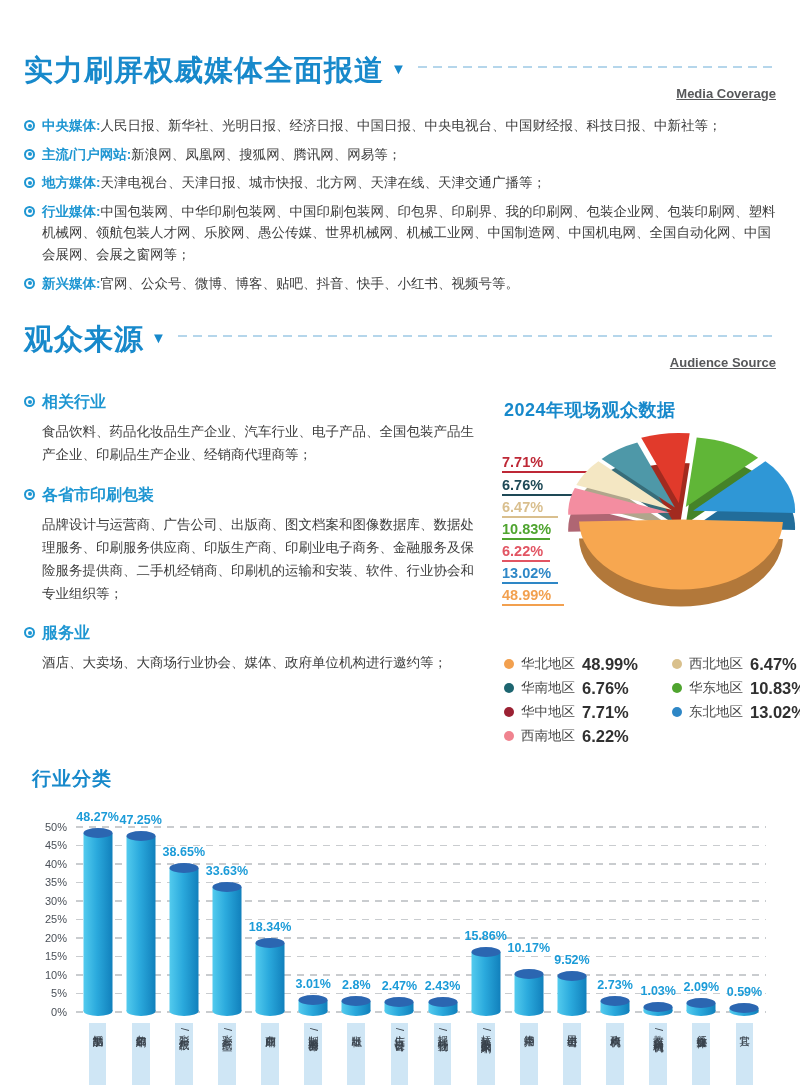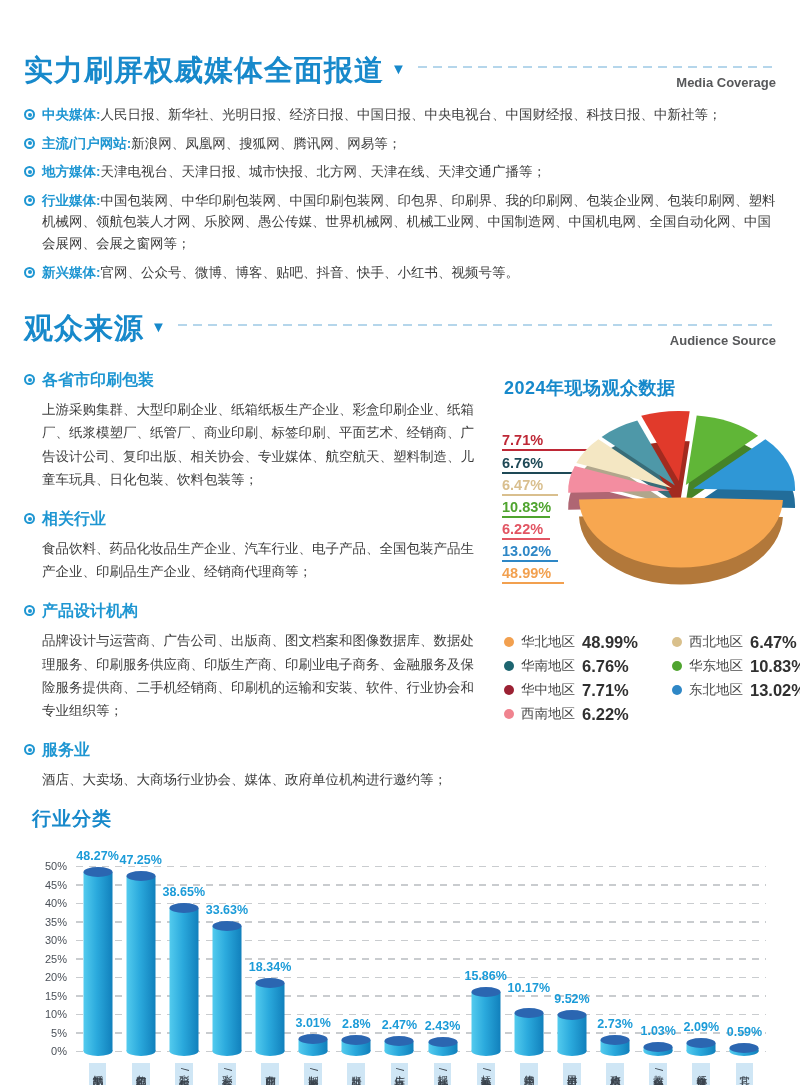--- a/index.html
+++ b/index.html
@@ -7,21 +7,21 @@
        font-family:"Liberation Sans","DejaVu Sans",sans-serif;}
   .page{position:relative;width:800px;height:1085px;background:#fff;}
 
   
   .section{padding:0 24px;}
   .sec-head{display:flex;align-items:flex-start;}
   .sec-title{font-size:29px;font-weight:bold;color:#1789CB;margin:0;line-height:1.15;white-space:nowrap;letter-spacing:1px;}
   .tri{color:#1789CB;font-size:15px;margin:6px 0 0 7px;}
   .head-right{flex:1;margin-left:12px;padding-top:12px;}
   .dash-rule{height:2px;background-image:repeating-linear-gradient(90deg,#B5D6EB 0 9px,transparent 9px 15px);}
-  .sub-en{text-align:right;color:#57585A;font-weight:bold;font-size:13px;margin-top:7px;}
+  .sub-en{text-align:right;color:#57585A;font-weight:bold;font-size:13px;margin-top:18px;text-decoration:underline;}
 
   
   .bullet{position:absolute;left:0;top:5px;width:7px;height:7px;border:2px solid #1E96D2;border-radius:50%;}
   .bullet:after{content:"";position:absolute;left:1.5px;top:1.5px;width:4px;height:4px;background:#1E96D2;border-radius:50%;}
 
   
   .media-list{margin-top:14px;}
   .m-item{position:relative;padding-left:18px;font-size:13.5px;line-height:1.6;margin:7px 0;color:#3D3D3D;}
   .m-label{color:#1E96D2;font-weight:bold;}
 
@@ -92,29 +92,25 @@
       <h1 class="sec-title">观众来源</h1>
       <span class="tri">▼</span>
       <div class="head-right">
         <div class="dash-rule"></div>
         <div class="sub-en">Audience Source</div>
       </div>
     </div>
     <div class="aud-cols">
       <div class="aud-left">
           <div class="group">
-            <h3><span class="bullet"></span><span>各省市印刷包装</span></h3>
-            <p>上游采购集群、大型印刷企业、纸箱纸板生产企业、彩盒印刷企业、纸箱厂、纸浆模塑厂、纸管厂、商业印刷、标签印刷、平面艺术、经销商、广告设计公司、复印出版、相关协会、专业媒体、航空航天、塑料制造、儿童车玩具、日化包装、饮料包装等；</p>
-          </div>
-          <div class="group">
             <h3><span class="bullet"></span><span>相关行业</span></h3>
             <p>食品饮料、药品化妆品生产企业、汽车行业、电子产品、全国包装产品生产企业、印刷品生产企业、经销商代理商等；</p>
           </div>
           <div class="group">
-            <h3><span class="bullet"></span><span>产品设计机构</span></h3>
+            <h3><span class="bullet"></span><span>各省市印刷包装</span></h3>
             <p>品牌设计与运营商、广告公司、出版商、图文档案和图像数据库、数据处理服务、印刷服务供应商、印版生产商、印刷业电子商务、金融服务及保险服务提供商、二手机经销商、印刷机的运输和安装、软件、行业协会和专业组织等；</p>
           </div>
           <div class="group">
             <h3><span class="bullet"></span><span>服务业</span></h3>
             <p>酒店、大卖场、大商场行业协会、媒体、政府单位机构进行邀约等；</p>
           </div>
         </div>
       <div class="aud-right">
         <div class="pie-title">2024年现场观众数据</div>
         <div class="callouts">

